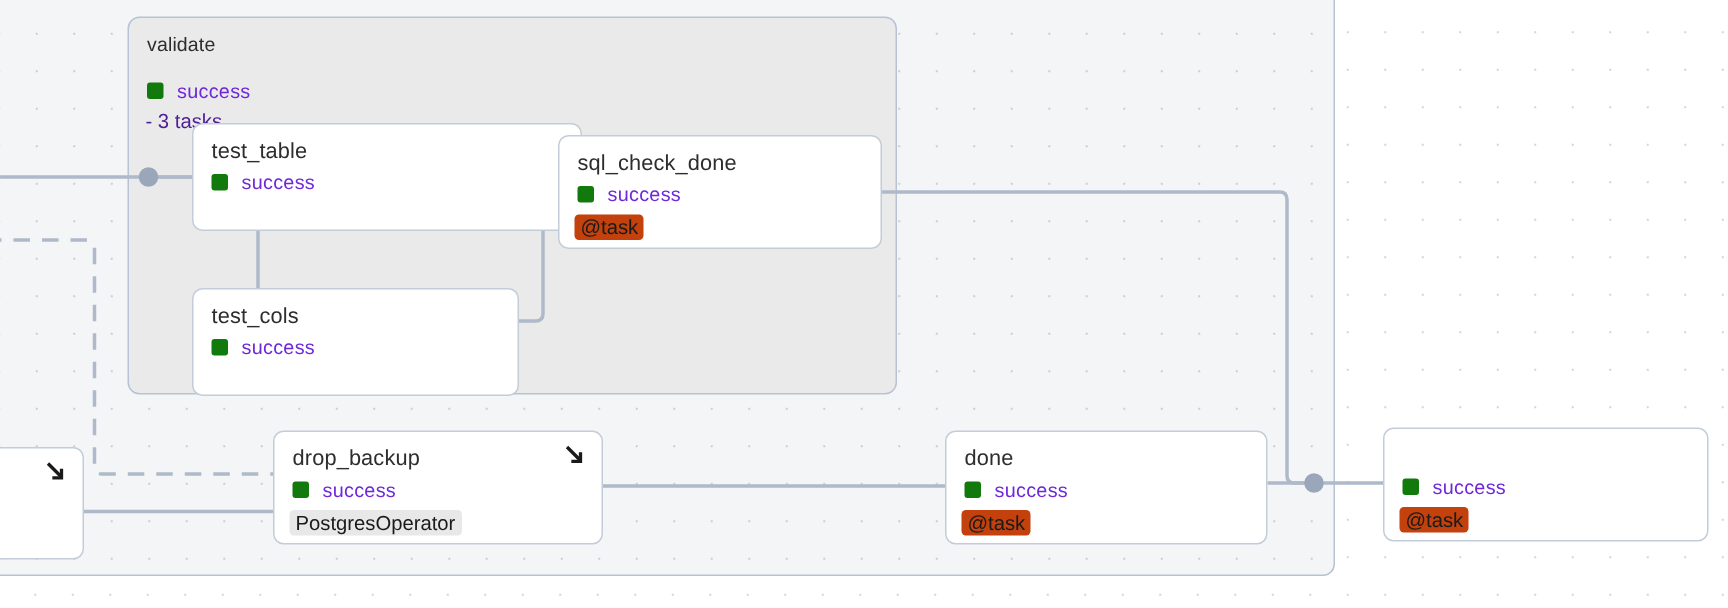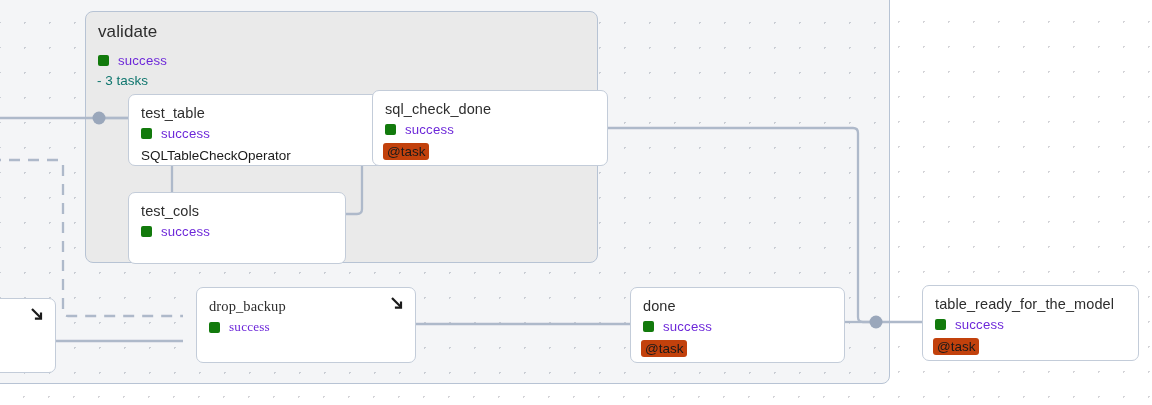--- a/index.html
+++ b/index.html
@@ -34,34 +34,34 @@
   
   .task-group {
     position: absolute;
     background: #eaeaea;
     border: 1.5px solid #b7c3d4;
     border-radius: 8px;
   }
   .tg-title {
     position: absolute;
     left: 12px; top: 10px;
-    font-size: 17px;
+    font-size: 13px;
     color: #2d2d2d;
     letter-spacing: .1px;
   }
   .tg-status {
     position: absolute;
     left: 12px; top: 41px;
     display: flex; align-items: center; gap: 9px;
   }
   .tg-tasks {
     position: absolute;
     left: 11px; top: 61px;
     font-size: 13.5px;
-    color: #0f766e;
+    color: #4c1d95;
     cursor: pointer;
   }
 
   
   .node {
     position: absolute;
     background: #ffffff;
     border: 1.3px solid #c3ccd9;
     border-radius: 7px;
     overflow: hidden;
@@ -169,71 +169,70 @@
 
   <div class="node" style="left:-60px; top:298px; width:116px; height:75px;">
     <span class="node-arrow">
       <svg viewBox="0 0 16 16" width="16" height="16">
         <path d="M3 3 L12 12" stroke="#1a1a1a" stroke-width="2.2" fill="none"></path>
         <path d="M12 6.5 L12 12.6 L5.9 12.6" stroke="#1a1a1a" stroke-width="2.2" fill="none"></path>
       </svg>
     </span>
   </div>
 
-  <div class="node" style="left:128px; top:82px; width:260px; height:72px;margin-top:12px;">
+  <div class="node" style="left:128px; top:82px; width:260px; height:72px;">
     <span class="node-title">test_table</span>
     <span class="node-status">
       <span class="status-sq"></span>
       <span class="status-lbl">success</span>
     </span>
-    <span class="node-op op-plain">SQLTableCheckOperator</span>
   </div>
 
   <div class="node" style="left:128px; top:192px; width:218px; height:72px;">
     <span class="node-title">test_cols</span>
     <span class="node-status">
       <span class="status-sq"></span>
       <span class="status-lbl">success</span>
     </span>
   </div>
 
-  <div class="node" style="left:372px; top:90px; width:236px; height:76px;text-align:right;">
+  <div class="node" style="left:372px; top:90px; width:216px; height:76px;text-align:right;">
     <span class="node-title">sql_check_done</span>
     <span class="node-status">
       <span class="status-sq"></span>
       <span class="status-lbl">success</span>
     </span>
     <span class="node-op op-task">@task</span>
   </div>
 
-  <div class="node" style="left:196px; top:287px; width:220px; height:76px;font-family:Liberation Serif, serif;">
+  <div class="node" style="left:182px; top:287px; width:220px; height:76px;">
     <span class="node-title">drop_backup</span>
     <span class="node-arrow">
       <svg viewBox="0 0 16 16" width="16" height="16">
         <path d="M3 3 L12 12" stroke="#1a1a1a" stroke-width="2.2" fill="none"></path>
         <path d="M12 6.5 L12 12.6 L5.9 12.6" stroke="#1a1a1a" stroke-width="2.2" fill="none"></path>
       </svg>
     </span>
     <span class="node-status">
       <span class="status-sq"></span>
       <span class="status-lbl">success</span>
     </span>
+    <span class="node-op op-gray">PostgresOperator</span>
   </div>
 
   <div class="node" style="left:630px; top:287px; width:215px; height:76px;">
     <span class="node-title">done</span>
     <span class="node-status">
       <span class="status-sq"></span>
       <span class="status-lbl">success</span>
     </span>
     <span class="node-op op-task">@task</span>
   </div>
 
   <div class="node" style="left:922px; top:285px; width:217px; height:76px;">
-    <span class="node-title">table_ready_for_the_model</span>
     <span class="node-status">
       <span class="status-sq"></span>
       <span class="status-lbl">success</span>
     </span>
     <span class="node-op op-task">@task</span>
   </div>
 
 </div>
 
 </body></html>

